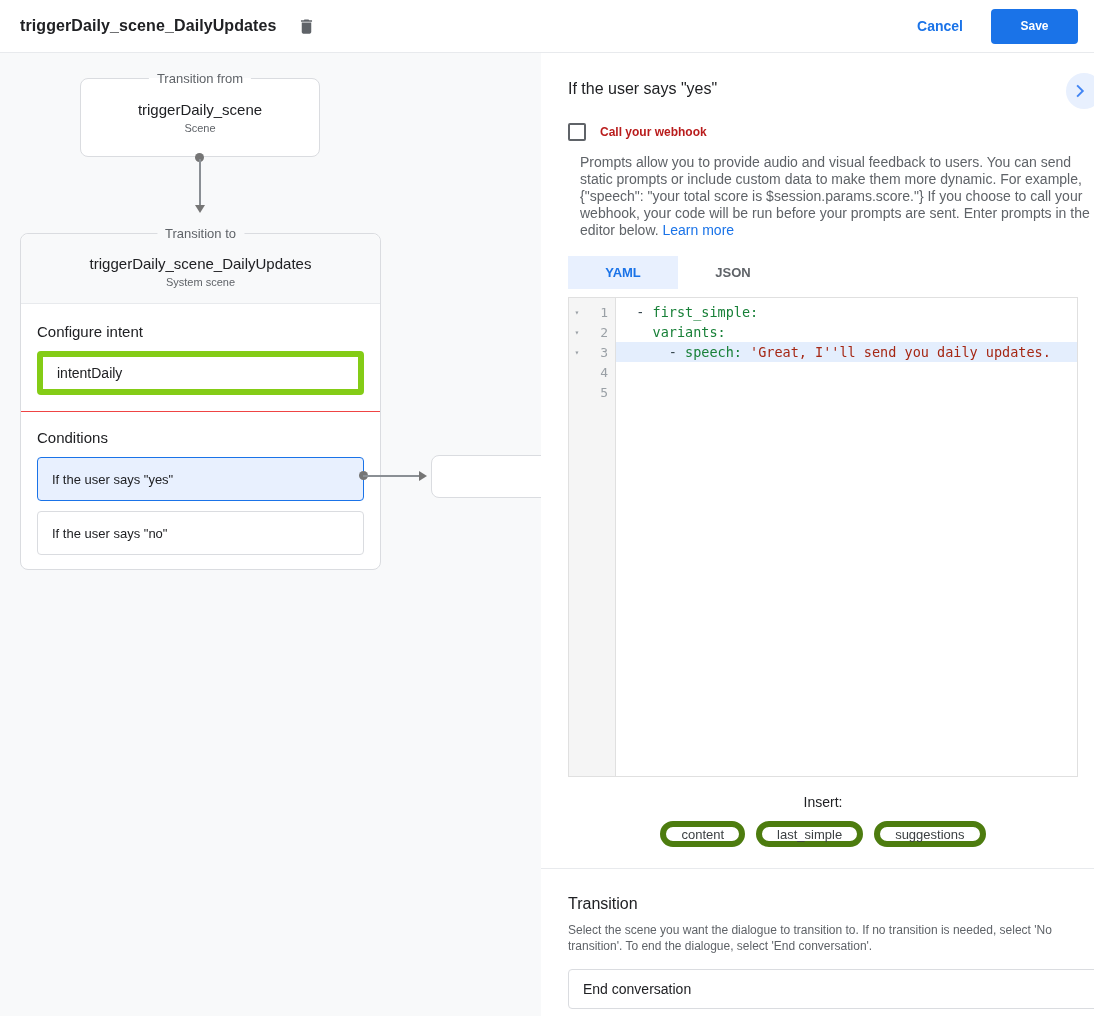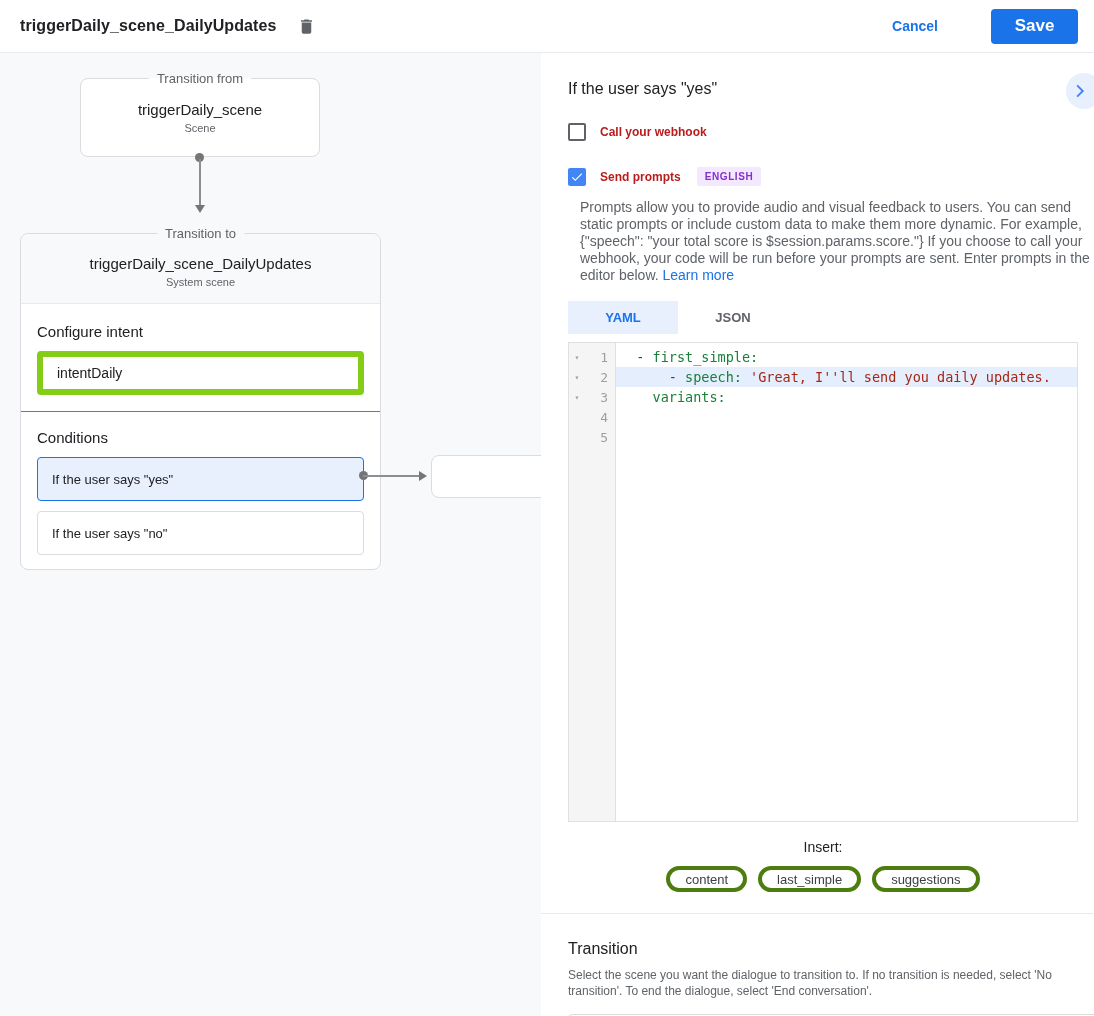--- a/index.html
+++ b/index.html
@@ -9,21 +9,21 @@
   
   .header { height: 53px; display: flex; align-items: center; justify-content: space-between;
             padding: 0 16px 0 20px; border-bottom: 1px solid #e8eaed; background: #fff; }
   .h-left { display: flex; align-items: center; gap: 20px; }
   .page-title { font-size: 16px; font-weight: bold; letter-spacing: .1px; }
   .icon-btn { background: none; border: none; cursor: pointer; display: flex; align-items: center; }
   .h-right { display: flex; align-items: center; gap: 28px; }
   .btn-cancel { background: none; border: none; color: #1a73e8; font-size: 14px; font-weight: bold;
                 cursor: pointer; font-family: inherit; }
   .btn-save { background: #1a73e8; color: #fff; border: none; border-radius: 4px; width: 87px; height: 35px;
-              font-size: 17px; font-weight: bold; cursor: pointer; font-family: inherit; margin-left: 25px; }
+              font-size: 12px; font-weight: bold; cursor: pointer; font-family: inherit; }
 
   
   .main { display: flex; height: 963px; }
   .canvas { position: relative; width: 541px; background: #f8f9fa; overflow: hidden; flex: none; }
   .panel { position: relative; width: 553px; background: #fff; overflow: hidden;
            padding: 27px 16px 0 27px; flex: none; }
 
   
   .node { position: absolute; background: #fff; border: 1px solid #dadce0; border-radius: 8px; }
   .legend { position: absolute; top: -8px; left: 50%; transform: translateX(-50%);
@@ -89,21 +89,21 @@
   .lnum { flex: 1; text-align: right; padding-right: 7px; color: #9aa0a6; font-size: 13px; }
   .code { flex: 1; padding-top: 4px; overflow: hidden; }
   .code-row { height: 20px; white-space: pre; padding-left: 4px; line-height: 20px; }
   .code-row.hl { background: #e4eefd; }
   .tok-plain { color: #37474f; }
   .tok-key { color: #188038; }
   .tok-string { color: #a52714; }
 
   .insert-row { margin-top: 17px; display: flex; align-items: center; gap: 11px; flex-direction: column; }
   .insert-label { font-size: 14px; color: #202124; }
-  .chip { height: 26px; padding: 0 15px; border: 4px solid #4d7c0f; border-radius: 13px; background: #fff;
+  .chip { height: 26px; padding: 0 15px; border: 6px solid #4d7c0f; border-radius: 13px; background: #fff;
           font-family: inherit; font-size: 13px; color: #3c4043; cursor: pointer; }
 
   .panel-divider { margin: 21px -16px 0 -27px; border: none; border-top: 1px solid #e8eaed; }
   .transition-title { margin-top: 26px; font-size: 16px; font-weight: normal; color: #202124; }
   .desc2 { margin-top: 9px; font-size: 12px; line-height: 16px; color: #5f6368; width: 510px; }
   .select { margin-top: 15px; width: 616px; height: 40px; border: 1px solid #dadce0; border-radius: 4px;
             display: flex; align-items: center; justify-content: space-between; padding: 0 14px;
             font-size: 14px; color: #202124; cursor: pointer; background: #fff; }
   .caret { width: 0; height: 0; border-left: 5px solid transparent; border-right: 5px solid transparent;
            border-top: 6px solid #5f6368; }
@@ -176,31 +176,20 @@
       </span>
     </button>
 
     <h1 class="panel-title">If the user says "yes"</h1>
 
     <div class="check-row row-webhook">
       <span class="cbx off"></span>
       <span class="check-label">Call your webhook</span>
     </div>
 
-    <div class="check-row row-prompts">
-      <span class="cbx on">
-        <span style="display:flex">
-          <svg width="14" height="14" viewBox="0 0 24 24">
-              <path d="M9 16.2L4.8 12l-1.4 1.4L9 19 21 7l-1.4-1.4z" fill="#fff"></path>
-            </svg>
-        </span>
-      </span>
-      <span class="check-label">Send prompts</span>
-      <span class="lang-badge">ENGLISH</span>
-    </div>
 
     <p class="desc"><span>Prompts allow you to provide audio and visual feedback to users. You can send static prompts or include custom data to make them more dynamic. For example, {"speech": "your total score is $session.params.score."} If you choose to call your webhook, your code will be run before your prompts are sent. Enter prompts in the editor below. </span><a class="link">Learn more</a></p>
 
     <div class="tabs">
       <button class="tab active">YAML</button>
       <button class="tab">JSON</button>
     </div>
 
     <div class="editor">
       <div class="gutter">
@@ -220,22 +209,22 @@
             <span class="fold"></span>
             <span class="lnum">4</span>
           </div>
           <div class="gutter-row">
             <span class="fold"></span>
             <span class="lnum">5</span>
           </div>
         </div>
       <div class="code">
           <div class="code-row"><span class="tok-plain">  - </span><span class="tok-key">first_simple</span><span class="tok-key">:</span></div>
+          <div class="code-row"><span class="tok-plain">    </span><span class="tok-key">variants</span><span class="tok-key">:</span></div>
           <div class="code-row hl"><span class="tok-plain">      - </span><span class="tok-key">speech</span><span class="tok-key">: </span><span class="tok-string">'Great, I''ll send you daily updates.</span></div>
-          <div class="code-row"><span class="tok-plain">    </span><span class="tok-key">variants</span><span class="tok-key">:</span></div>
           <div class="code-row"></div>
         </div>
     </div>
 
     <div class="insert-row">
       <span class="insert-label">Insert:</span>
       <span style="display:flex;gap:11px" id="chips-wrap">
           <button class="chip">content</button>
           <button class="chip">last_simple</button>
           <button class="chip">suggestions</button>

